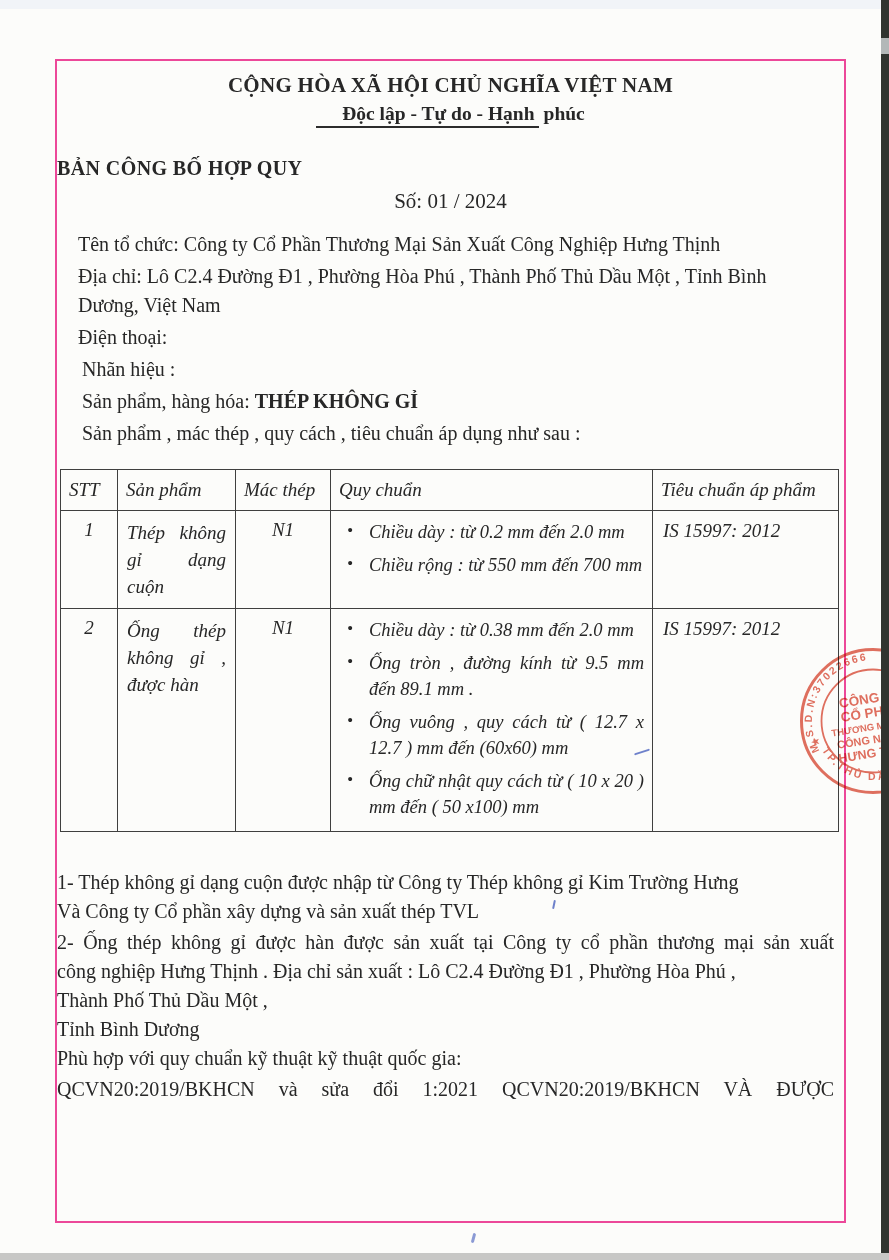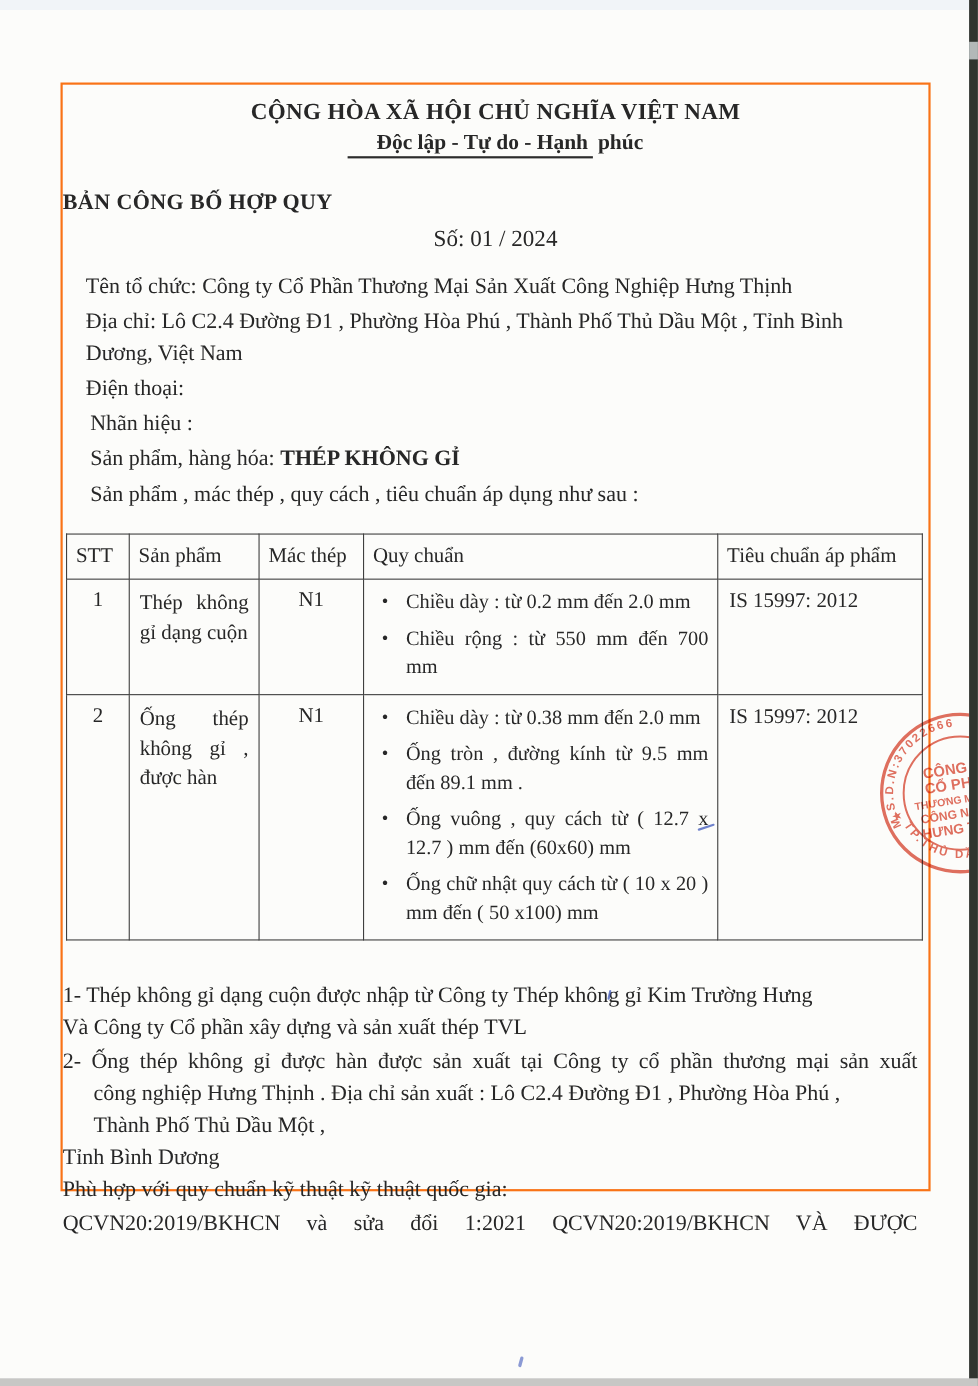--- a/index.html
+++ b/index.html
@@ -11,60 +11,61 @@
   }
   
   .top-tint{position:absolute;left:0;top:0;width:889px;height:9px;background:#edf1f7;opacity:.8;}
   .edge-right{position:absolute;right:0;top:0;width:8px;height:1260px;background:#30342f;}
   .edge-right-notch{position:absolute;right:0;top:38px;width:8px;height:16px;background:#b3b8b8;}
   .edge-bottom{position:absolute;left:0;bottom:0;width:889px;height:7px;background:#c7c7c5;}
   .pen-mark{position:absolute;background:#3f58bb;opacity:.75;border-radius:2px;}
 
   
   .frame{
-    position:absolute;left:55px;top:75px;width:791px;height:1008px;
-    border:2px solid #f97316;box-sizing:border-box;background:transparent;
+    position:absolute;left:55px;top:59px;width:791px;height:1164px;
+    border:2px solid #ec4899;box-sizing:border-box;background:transparent;
   }
 
   .nat-title{margin:12px 0 0 0;text-align:center;font-weight:bold;font-size:21px;letter-spacing:.3px;}
   .motto{margin:5px 0 0 0;text-align:center;font-weight:bold;font-size:19.5px;}
   .motto .u{border-bottom:2px solid #2c2c2c;padding:0 4px 2px 26px;}
   .motto .tail{padding-left:5px;}
   .doc-title{margin:32px 0 0 0;text-align:left;font-weight:bold;font-size:20px;letter-spacing:.4px;}
   .doc-number{margin:9px 0 16px 0;text-align:center;font-size:21px;}
 
   .info{margin:12px 14px 0 18px;font-size:20px;line-height:29px;}
   .info p{margin:3px;}
   .info .indent{margin-left:7px;}
   .info .gap{margin-top:3px;}
   .bold{font-weight:bold;}
 
   table.spec{
     border-collapse:collapse;table-layout:fixed;
     margin:21px 0 0 3px;width:778px;
     font-size:19px;
+    font-style:italic;
   }
   table.spec th,table.spec td{
     border:1.6px solid #3f3f3f;vertical-align:top;box-sizing:border-box;
   }
   table.spec th{font-weight:normal;text-align:left;padding:9px 8px;white-space:nowrap;overflow:hidden;}
   th.c,td.c{text-align:center;}
   td{padding:8px 8px;}
   td.cell-sp{text-align:justify;line-height:27px;padding:8px 9px;}
   td.cell-qc{padding:8px 6px 4px 6px;}
   .bullets{font-size:18.5px;line-height:26px;}
   .bullet-item{position:relative;margin:0 2px 7px 32px;text-align:justify;}
   .bullet-item::before{content:"•";position:absolute;left:-22px;top:-1px;font-size:17px;}
   td.cell-tc{padding:9px 10px;white-space:nowrap;overflow:hidden;}
 
   .notes{margin:36px 10px 0 0;font-size:20px;line-height:29px;}
   .notes p{margin:0;}
   .ml-a{margin-left:33px;}
   .ml-b{margin-left:31px;}
-  .ml-c{margin-left:71px;padding-left:28px;}
+  .ml-c{margin-left:71px;}
   .ml-d{margin-left:16px;}
   .ml-e{margin-left:29px;}
   .ml-f{margin-left:27px;}
   .ml-0{margin-left:2px;}
   .just{text-align:justify;text-align-last:justify;margin-right:2px;}
   .gap-top{margin-top:2px !important;}
 
   
   .stamp-clip{
     position:absolute;left:793px;top:641px;width:88px;height:160px;

